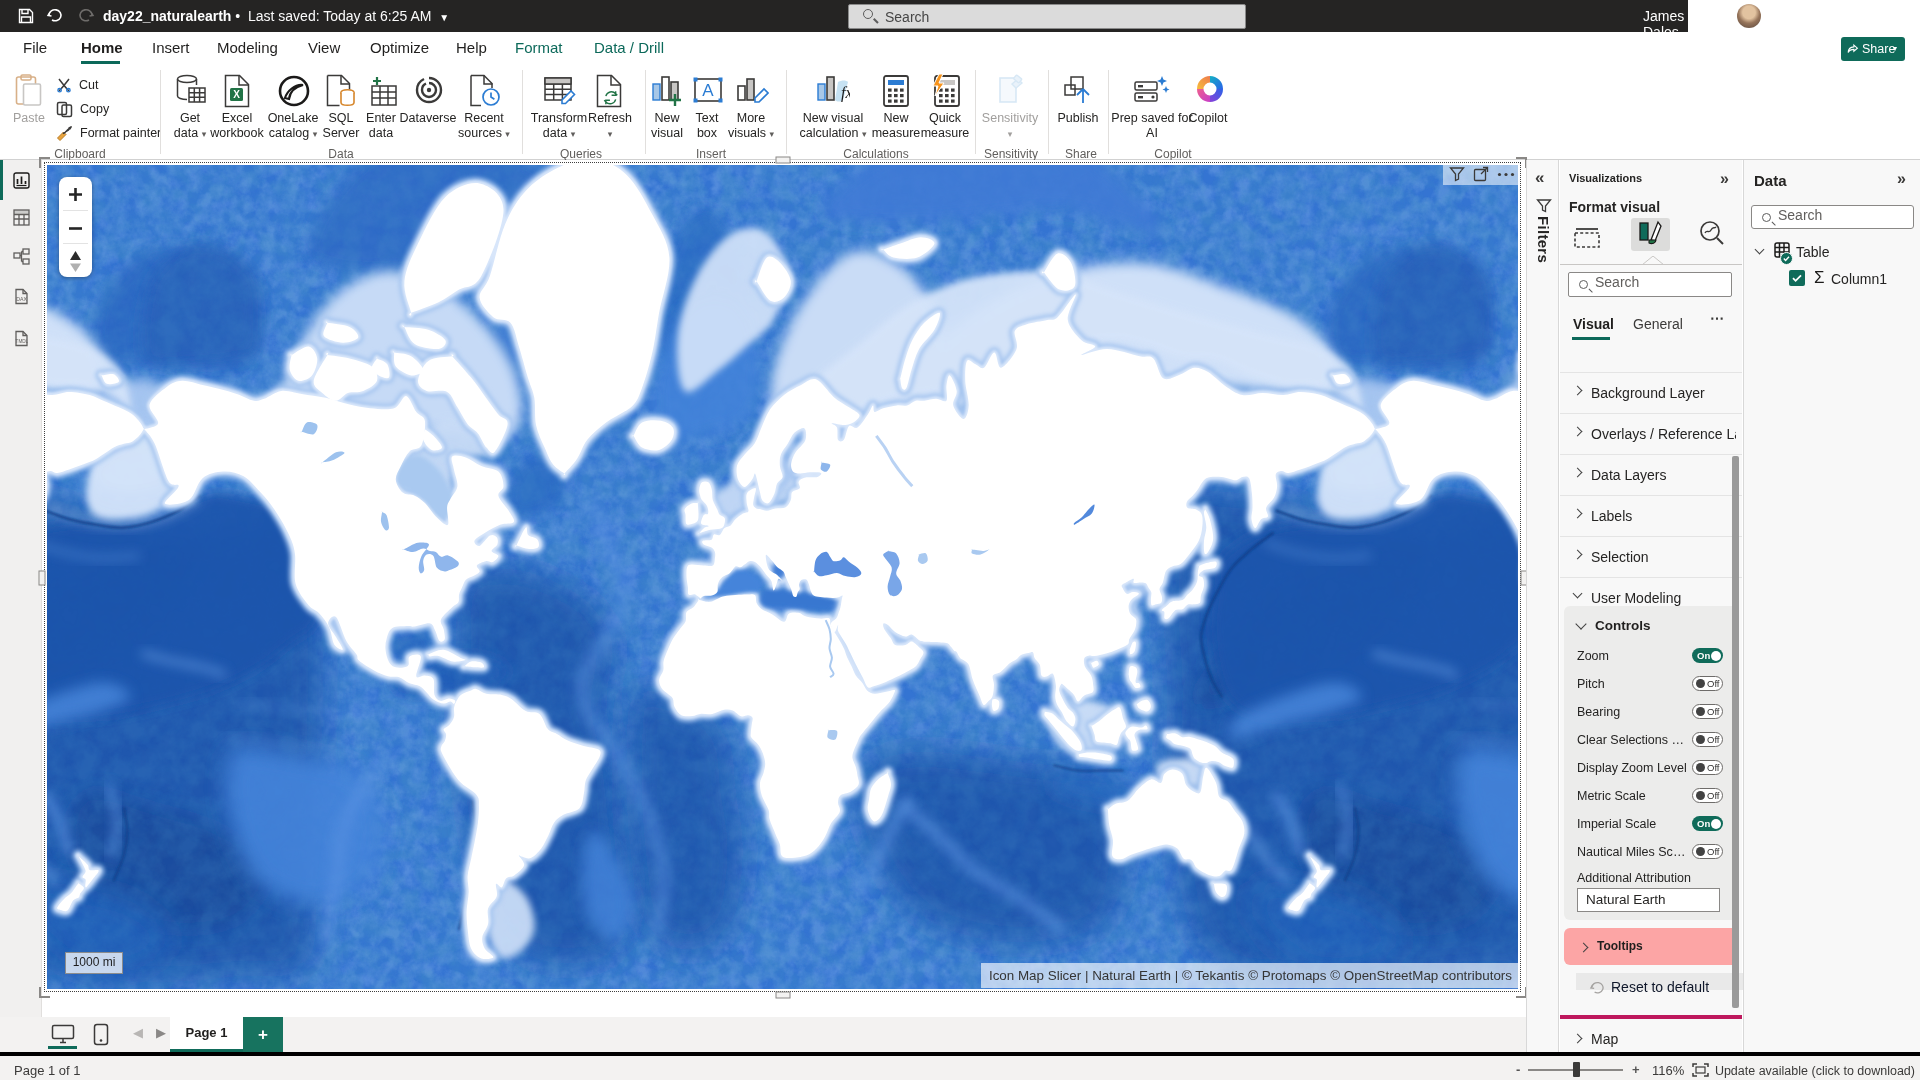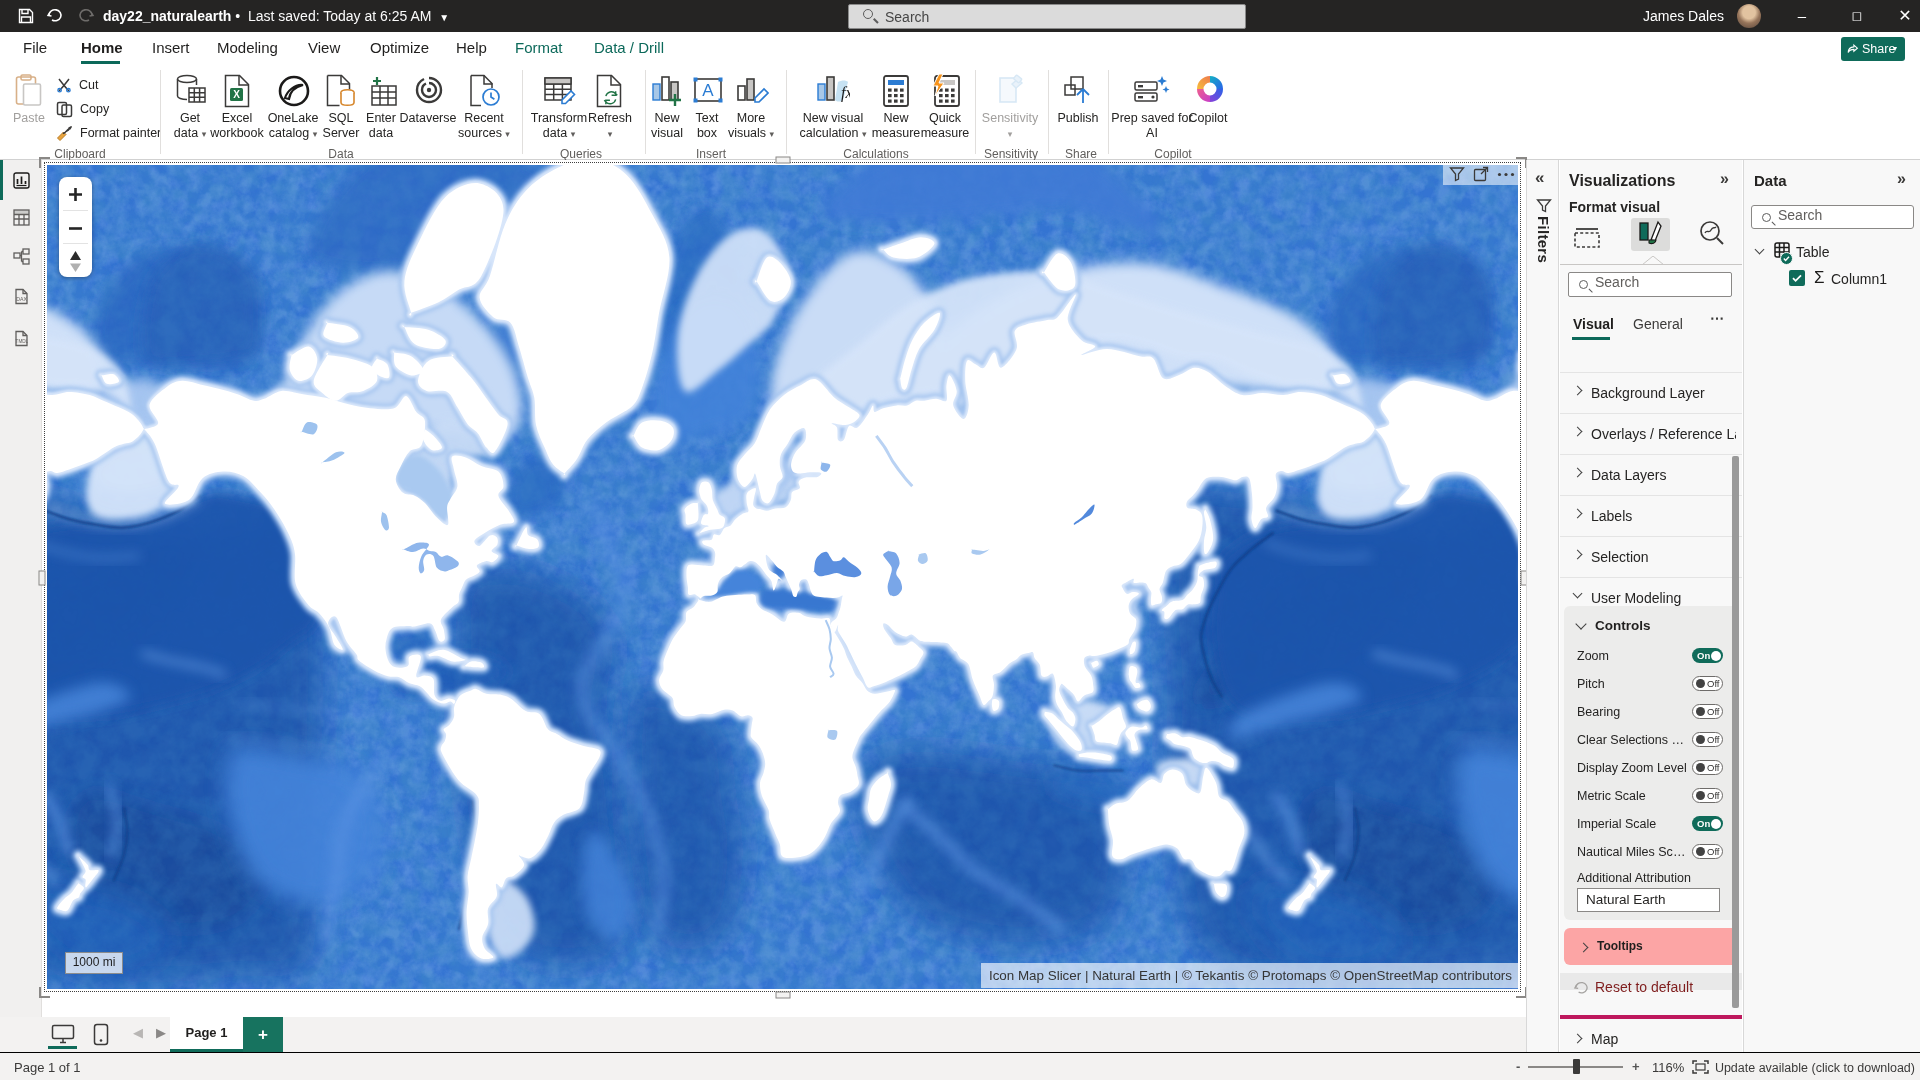--- a/index.html
+++ b/index.html
@@ -1,17 +1,17 @@
 <!DOCTYPE html>
 <html><head><meta charset="utf-8"><style>
 *{margin:0;padding:0;box-sizing:border-box}
 html,body{width:1920px;height:1080px;overflow:hidden;font-family:"Liberation Sans",sans-serif;background:#fff;position:relative}
 .abs{position:absolute}
 
-#titlebar{position:absolute;left:0;top:0;width:1920px;height:32px;background:#252423;color:#fff}
+#titlebar{position:absolute;left:0;top:0;width:1688px;height:32px;background:#252423;color:#fff}
 #titlebar .tbtxt{position:absolute;left:103px;top:8px;font-size:14px;color:#fff;font-weight:700}
 #titlebar .tbsub{font-weight:400;color:#fbfbfb}
 #tbsearch{position:absolute;left:848px;top:4px;width:398px;height:25px;background:#dbdbdb;border:1px solid #8a8a8a;border-radius:2px;color:#464646;font-size:14px;line-height:23px}
 #tbsearch span.mg{position:absolute;left:14px;top:4px;width:10px;height:10px;border:1.6px solid #5c5c5c;border-radius:50%}
 #tbsearch span.mh{position:absolute;left:24px;top:15px;width:6px;height:1.6px;background:#5c5c5c;transform:rotate(45deg)}
 #tbsearch .stx{position:absolute;left:36px;top:1px}
 .winbtn{position:absolute;top:0;width:46px;height:32px;color:#fff;text-align:center;line-height:32px;font-size:15px}
 
 #menubar{position:absolute;left:0;top:32px;width:1920px;height:32px;background:#fff;font-size:15px;color:#201f1e}
 #menubar .mi{position:absolute;top:7px}
@@ -42,21 +42,21 @@
 
 #zoomctl{position:absolute;left:17px;top:17px;width:33px;height:100px;background:#fff;border-radius:8px;box-shadow:0 1px 4px rgba(0,0,0,.35);color:#252525}
 #zoomctl .zd{position:absolute;left:4px;width:25px;height:1px;background:#e3e3e3}
 #scalebox{position:absolute;left:23px;top:792px;width:58px;height:22px;background:rgba(255,255,255,.75);border:1.5px solid #8c8c8c;font-size:12px;color:#1d1d1d;line-height:19px;text-align:center}
 #attrib{position:absolute;top:803px;height:25px;background:rgba(255,255,255,.64);font-size:13.4px;color:#353535;line-height:25px;padding:0 6px 0 8px}
 #mapicons{position:absolute;left:1401px;top:3px;width:75px;height:22px;background:rgba(255,255,255,.55)}
 
 #fstrip{position:absolute;left:1526px;top:160px;width:33px;height:892px;background:#f8f8f8;border-left:1px solid #d8d8d8;border-right:1px solid #d8d8d8}
 #fstrip .vert{position:absolute;left:8px;top:56px;font-size:15px;font-weight:700;color:#252423;writing-mode:vertical-rl;letter-spacing:.3px}
 #vizpanel{position:absolute;left:1560px;top:160px;width:182px;height:892px;background:#f8f8f8;color:#252423}
-#vizpanel .hd{position:absolute;left:9px;top:12px;font-size:16px;font-weight:700}
+#vizpanel .hd{position:absolute;left:9px;top:12px;font-size:11px;font-weight:700}
 #vizpanel .sub{position:absolute;left:9px;top:39px;font-size:14px;font-weight:700}
 #vsearch{position:absolute;left:8px;top:112px;width:164px;height:25px;background:#fff;border:1px solid #8a8886;border-radius:2px;font-size:14px;color:#605e5c;line-height:23px}
 .mgi{position:relative;display:inline-block;width:9px;height:9px;border:1.4px solid #5c5c5c;border-radius:50%;margin:0 7px 0 10px}
 .mgi:after{content:"";position:absolute;left:8px;top:9px;width:5px;height:1.4px;background:#5c5c5c;transform:rotate(45deg)}
 #vtabs{position:absolute;left:0;top:156px;width:182px;height:36px;font-size:14px}
 .acc{position:absolute;left:0;width:182px;height:41px;border-top:1px solid #e4e4e4;font-size:14px;color:#252423}
 .acc .ch{position:absolute;left:14px;top:14px;width:7px;height:7px;border-right:1.6px solid #424242;border-bottom:1.6px solid #424242;transform:rotate(-45deg)}
 .acc .chd{transform:rotate(45deg);top:12px}
 .acc .lb{position:absolute;left:31px;top:12px;white-space:nowrap;overflow:hidden;max-width:145px}
 #ctrlcard{position:absolute;left:4px;top:446px;width:174px;height:314px;background:#ececeb;border-radius:6px;font-size:13.5px}
@@ -64,29 +64,29 @@
 .crow .lbl{display:inline-block;max-width:112px;overflow:hidden;white-space:nowrap;vertical-align:top;text-overflow:ellipsis}
 .tog{position:absolute;right:0;top:6px;width:31px;height:15px;border-radius:8px;font-size:9.5px}
 .togon{background:#0f6b5a;color:#fff}
 .togon .kn{position:absolute;right:2.5px;top:2.5px;width:10px;height:10px;border-radius:50%;background:#fff}
 .togon .tx{position:absolute;left:5px;top:0px;line-height:15px;font-weight:700}
 .togoff{background:#fff;border:1px solid #6e6c6a;color:#323130}
 .togoff .kn{position:absolute;left:2.5px;top:2px;width:9px;height:9px;border-radius:50%;background:#424242}
 .togoff .tx{position:absolute;left:14px;top:0px;line-height:13.5px}
 #attrin{position:absolute;left:13px;top:282px;width:143px;height:24px;background:#fff;border:1px solid #8a8886;font-size:13.5px;line-height:22px;padding-left:8px;color:#252423}
 #ttcard{position:absolute;left:4px;top:768px;width:174px;height:37px;background:#fca5a5;border-radius:6px;font-size:12px}
-#resetrow{position:absolute;left:0px;top:813px;width:182px;height:17px;background:#e9e9e9;color:#7f1d1d;font-size:14px;line-height:28px}
+#resetrow{position:absolute;left:16px;top:813px;width:182px;height:17px;background:#e9e9e9;color:#0f172a;font-size:14px;line-height:28px}
 #mapacc{position:absolute;left:0;top:855px;width:182px;height:37px;border-top:4px solid #be185d;font-size:14px;background:#f8f8f8}
 #datapanel{position:absolute;left:1743px;top:160px;width:177px;height:892px;background:#f8f8f8;border-left:1px solid #d8d8d8;color:#252423}
 #dsearch{position:absolute;left:7px;top:45px;width:163px;height:24px;background:#fff;border:1px solid #8a8886;border-radius:3px;font-size:14px;color:#605e5c;line-height:22px}
 
 #tabbar{position:absolute;left:0;top:1017px;width:1526px;height:35px;background:#f3f2f1}
 #ptab{position:absolute;left:170px;top:0;width:73px;height:35px;background:#fff;border-bottom:3px solid #0f6b5a;font-size:13px;font-weight:700;color:#201f1e;text-align:center;line-height:32px}
 #plustab{position:absolute;left:243px;top:0;width:40px;height:35px;background:#17735f;color:#fff;font-size:17px;text-align:center;line-height:35px;font-weight:700}
-#statusbar{position:absolute;left:0;top:1052px;width:1920px;height:28px;background:#f3f2f1;border-top:1px solid #000000;font-size:13px;color:#3b3a39}
+#statusbar{position:absolute;left:0;top:1052px;width:1920px;height:28px;background:#f3f2f1;border-top:4px solid #000000;font-size:13px;color:#3b3a39}
 svg{display:block}
 .icn{stroke:#3b3a39;fill:none;stroke-width:1.5}
 </style></head><body>
 <div id="titlebar">
  <svg class="abs" style="left:17px;top:7px" width="18" height="18" viewBox="0 0 18 18">
       <path d="M2.5 2.5h10l3 3v10h-13z" fill="none" stroke="#fff" stroke-width="1.4"></path>
       <path d="M5 2.5v4h6v-4M4.5 15v-5h9v5" fill="none" stroke="#fff" stroke-width="1.4"></path>
     </svg>
  <svg class="abs" style="left:46px;top:7px" width="18" height="18" viewBox="0 0 18 18">
       <path d="M4 5 2 8.5 5.5 9" fill="none" stroke="#fff" stroke-width="1.5"></path>

